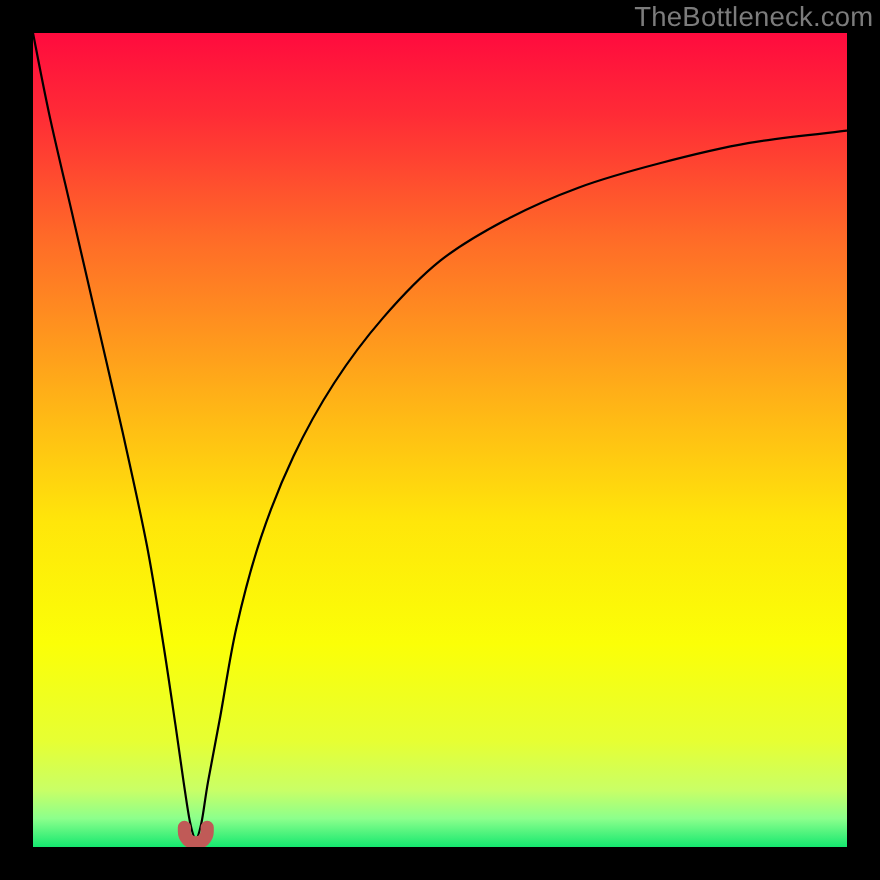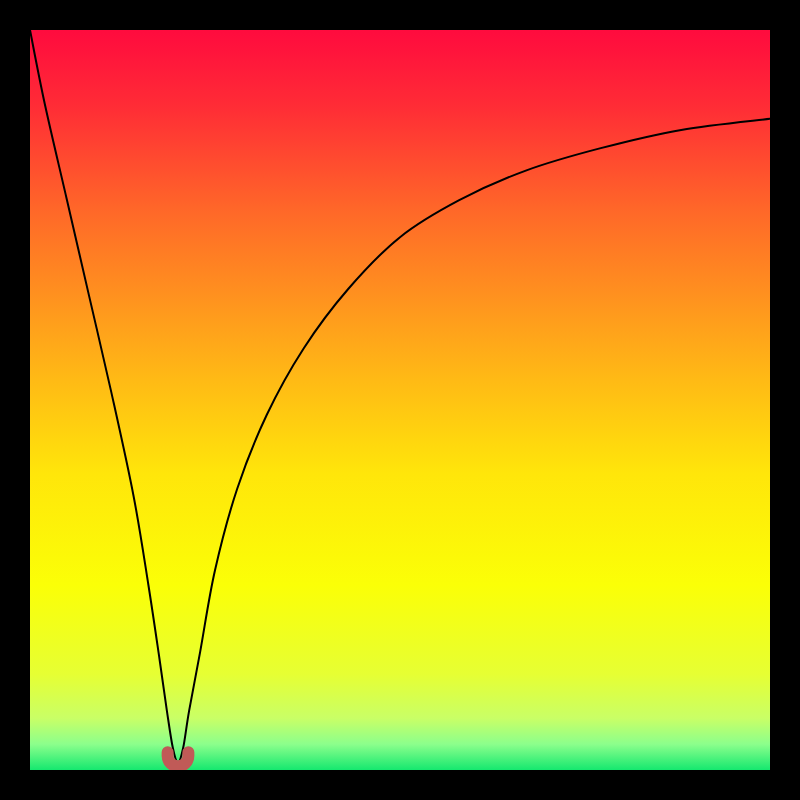--- a/index.html
+++ b/index.html
@@ -41,20 +41,21 @@
     font-size: 25px;
     font-weight: 500;
     letter-spacing: 0.2px;
     user-select: none;
   }
 </style>
 </head>
 <body>
 
 <div class="frame">
+  <div class="watermark">TheBottleneck.com</div>
   <div class="plot-area">
     <svg class="gradient" viewBox="0 0 100 100" preserveAspectRatio="none">
       <defs>
         <linearGradient id="bg-grad" x1="0" y1="0" x2="0" y2="1">
             <stop offset="0%" stop-color="#ff0b3e"></stop>
             <stop offset="10%" stop-color="#ff2b36"></stop>
             <stop offset="25%" stop-color="#ff6a28"></stop>
             <stop offset="45%" stop-color="#ffb217"></stop>
             <stop offset="60%" stop-color="#ffe60a"></stop>
             <stop offset="75%" stop-color="#fbff07"></stop>

